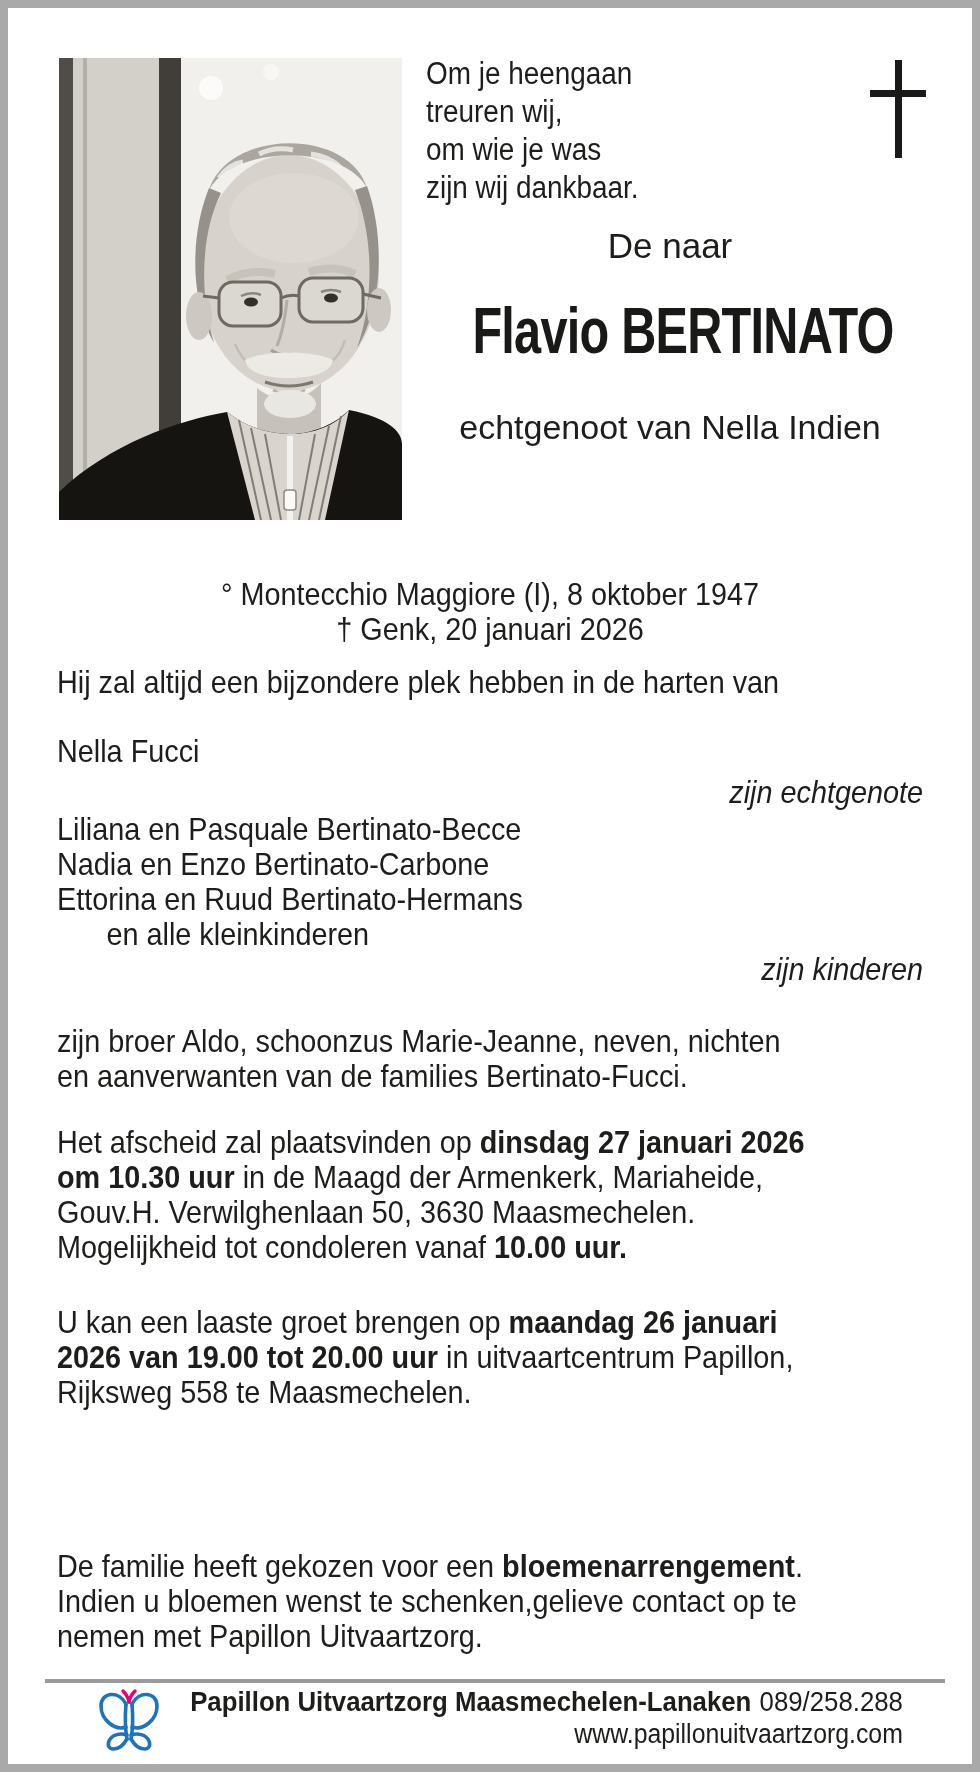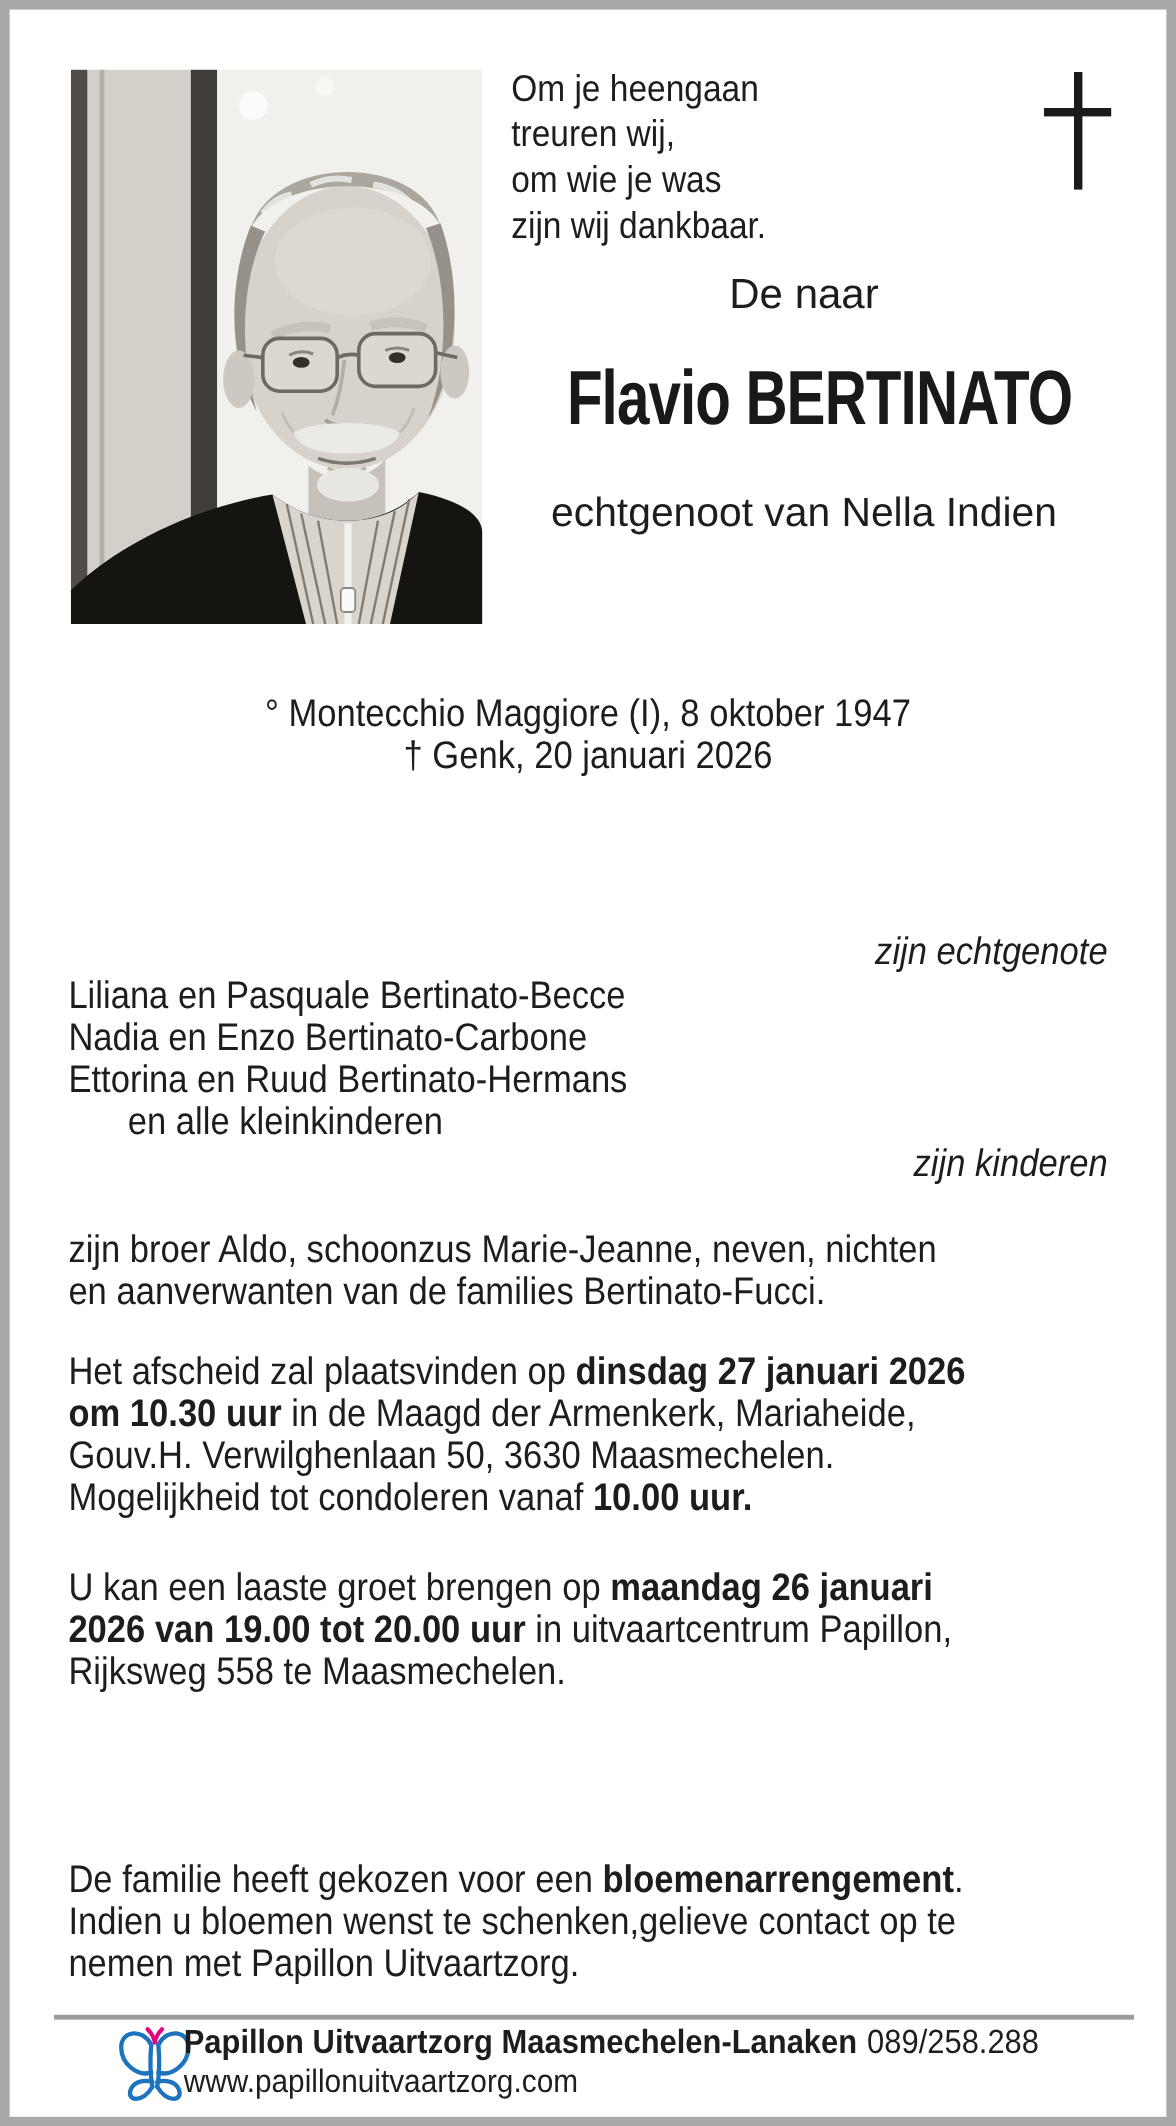--- a/index.html
+++ b/index.html
@@ -54,21 +54,21 @@
   .p-relatives{top:1024px;}
   .p-service{top:1125px;}
   .p-viewing{top:1305px;}
   .p-thanks{top:1444px;}
   .p-flowers{top:1549px;}
 
   
   .rule{left:45px;top:1679px;width:900px;height:4px;background:#9b9b9b;}
   .butterfly{left:96px;top:1686px;width:66px;height:70px;}
   .butterfly svg{display:block;width:100%;height:100%;}
-  .footer-text{left:120px;width:828px;top:1685px;text-align:left;line-height:33px;}
+  .footer-text{left:108px;width:828px;top:1685px;text-align:right;line-height:33px;}
   .footer-text .f1{font-size:28px;transform:scaleX(0.92);transform-origin:50% 50%;white-space:nowrap;}
   .footer-text .f2{font-size:27px;transform:scaleX(0.92);transform-origin:50% 50%;white-space:nowrap;}
   .f-phone{margin-left:9px;font-weight:normal;}
 </style>
 </head>
 <body>
 
 <div class="card">
   <div class="frame"></div>
 
@@ -147,21 +147,27 @@
 
   <div class="abs salutation">De naar</div>
   <div class="abs deceased-name">Flavio BERTINATO</div>
   <div class="abs relation">echtgenoot van Nella Indien</div>
 
   <div class="abs para vitals">
     <div class="line c">° Montecchio Maggiore (I), 8 oktober 1947</div>
     <div class="line c">† Genk, 20 januari 2026</div>
   </div>
 
-
+  <div class="abs para p-intro">
+    <div class="line">Hij zal altijd een bijzondere plek hebben in de harten van</div>
+  </div>
+
+  <div class="abs para p-spouse">
+    <div class="line">Nella Fucci</div>
+  </div>
   <div class="abs para p-spouse-role">
     <div class="line r it">zijn echtgenote</div>
   </div>
 
   <div class="abs para p-relatives">
     <div class="line">zijn broer Aldo, schoonzus Marie-Jeanne, neven, nichten</div>
     <div class="line">en aanverwanten van de families Bertinato-Fucci.</div>
   </div>
 
   <div class="abs para p-family">

